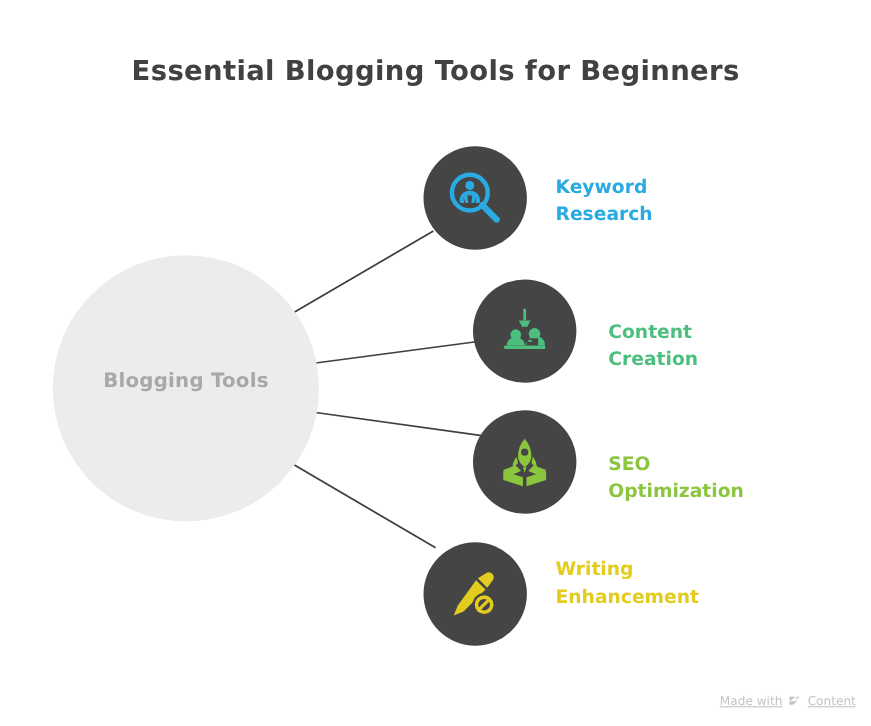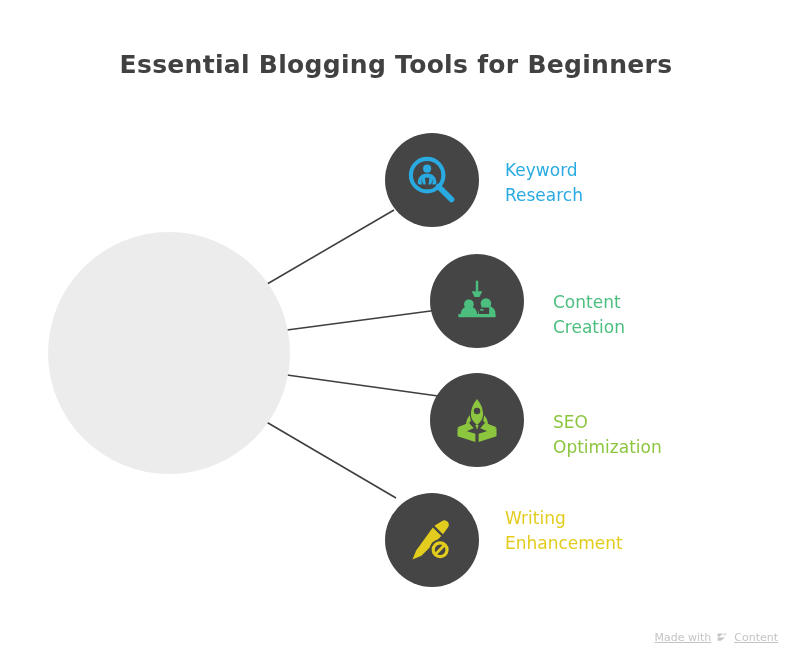--- a/index.html
+++ b/index.html
@@ -93,21 +93,21 @@
     justify-content: center;
   }
   .node-icon {
     width: 52px;
     height: 52px;
     display: block;
   }
   .node-label {
     position: absolute;
     font-size: 17px;
-    font-weight: normal;
+    font-weight: bold;
     line-height: 25px;
     white-space: pre-line;
   }
 
   
   #watermark {
     position: absolute;
     right: 14px;
     bottom: 16px;
     display: flex;
@@ -131,20 +131,21 @@
   <div id="page-title">Essential Blogging Tools for Beginners</div>
 
   <svg id="connectors" viewBox="0 0 792 660" xmlns="http://www.w3.org/2000/svg">
     <line x1="262" y1="287" x2="394" y2="210" stroke="#3f3f3f" stroke-width="1.6"></line>
     <line x1="287" y1="330" x2="438" y2="310" stroke="#3f3f3f" stroke-width="1.6"></line>
     <line x1="287" y1="375" x2="438" y2="396" stroke="#3f3f3f" stroke-width="1.6"></line>
     <line x1="263" y1="420" x2="396" y2="498" stroke="#3f3f3f" stroke-width="1.6"></line>
   </svg>
 
   <div id="hub">
+    <div id="hub-title">Blogging Tools</div>
   </div>
 
   <div class="node">
     <div class="node-circle" style="left:385px; top:133px;">
       <svg class="node-icon" viewBox="0 0 64 64">
         <g fill="none" stroke="#29abe2" stroke-width="5">
           <circle cx="26" cy="26" r="20"></circle>
         </g>
         <line x1="40" y1="40" x2="56" y2="56" stroke="#29abe2" stroke-width="7" stroke-linecap="round"></line>
         <g fill="#29abe2">

